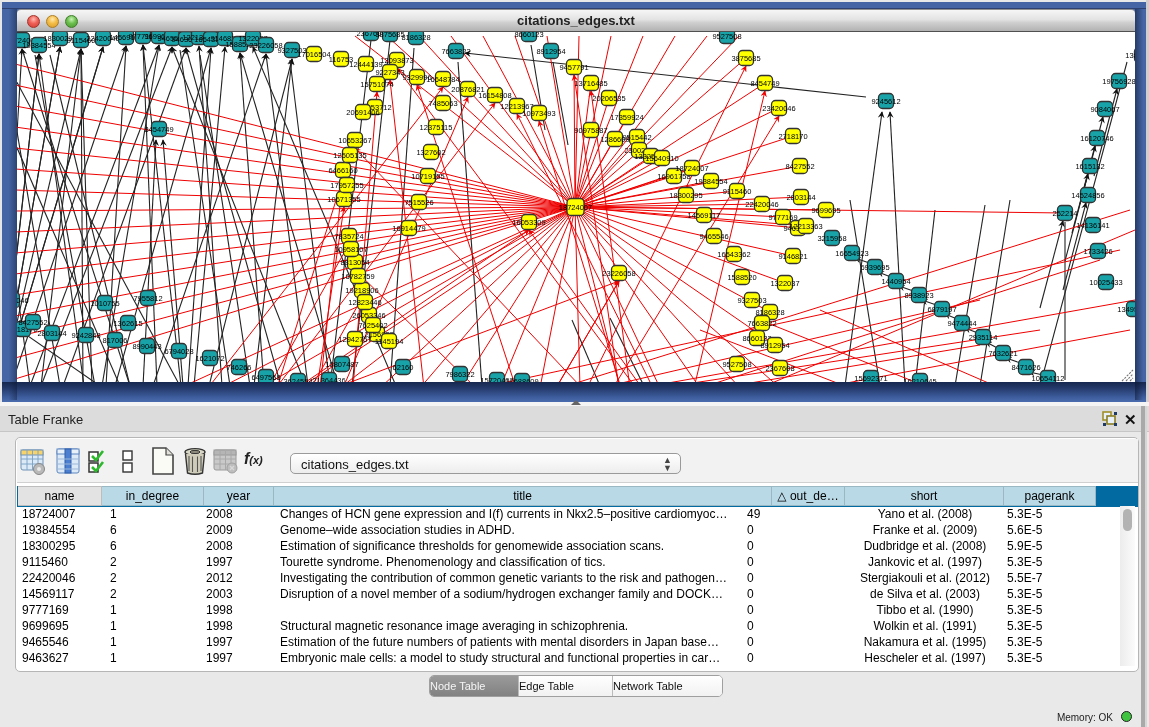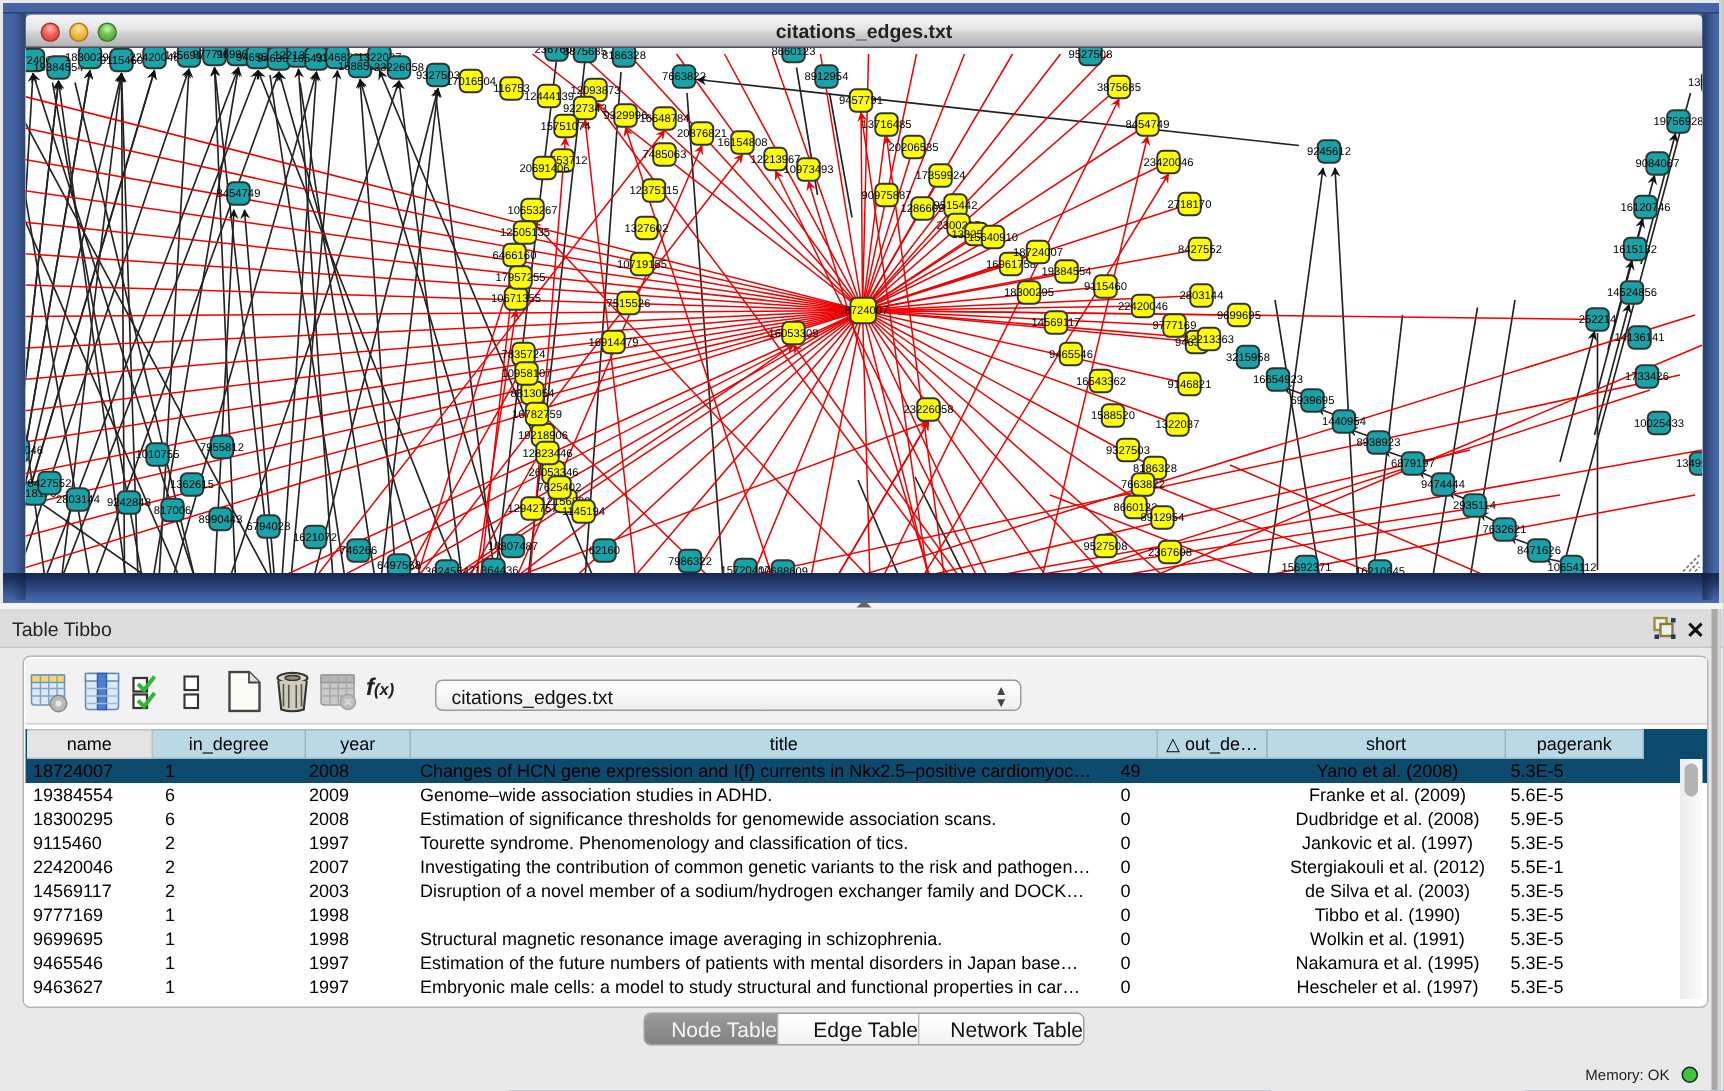--- a/index.html
+++ b/index.html
@@ -37,35 +37,35 @@
 #pclose{position:absolute;left:1124px;top:5px;font-size:15px;font-weight:bold;color:#111}
 #grstrip{position:absolute;left:1141px;top:0px;width:6px;height:321px;background:#a9a9a9;border-right:2px solid #d6d6d6}
 
 #tbox{position:absolute;left:15px;top:31px;width:1124px;height:235px;background:#fff;border:1px solid #b6b6b6;border-radius:5px}
 #toolbar{position:absolute;left:1px;top:1px;width:1121px;height:44px;background:#f2f2f2;border-bottom:1px solid #d0d0d0}
 #combo{position:absolute;left:273px;top:14px;width:391px;height:21px;background:linear-gradient(#ffffff,#ededed);border:1px solid #9a9a9a;border-radius:5px}
 #combo span{position:absolute;left:10px;top:3px;font-size:13px;color:#111}
 #combo .stp{position:absolute;right:8px;top:2px;font-size:9px;color:#444;line-height:8px}
 
 
-#thead{position:absolute;left:1px;top:48px;width:1121px;height:36px;background:#0c4a6e;font-size:12px}
+#thead{position:absolute;left:1px;top:48px;width:1121px;height:21px;background:#0369a1;font-size:12px}
 .th{position:absolute;top:0;height:20px;background:#bad9e7;border:1px solid #9ab7c4;border-left:none;
     text-align:center;line-height:19px;color:#000}
 #tbody{position:absolute;left:1px;top:69px;width:1121px;height:160px;font-size:12px;color:#000}
 .tr{position:relative;height:16px;white-space:nowrap}
 .tr div{position:absolute;top:0;height:16px;line-height:15px;overflow:hidden}
 .c0{left:5px;width:80px}.c1{left:93px;width:95px}.c2{left:189px;width:70px}
 .c3{left:263px;width:490px}.c4{left:730px;width:64px}
 .c5{left:828px;width:160px;text-align:center}.c6{left:990px;width:90px}
 #vscroll{position:absolute;left:1104px;top:68px;width:15px;height:160px;background:linear-gradient(90deg,#ececec,#fbfbfb)}
 #vthumb{position:absolute;left:3px;top:3px;width:9px;height:22px;border-radius:5px;background:#b3b3b3}
 
 
 #tabs{position:absolute;left:429px;top:269px;height:22px;display:flex;border:1px solid #9f9f9f;border-radius:5px;overflow:hidden;background:#fff}
-.tab{height:22px;line-height:21px;font-size:14px;text-align:right;color:#111;background:linear-gradient(#ffffff,#f0f0f0)}
+.tab{height:22px;line-height:21px;font-size:11px;text-align:left;color:#111;background:linear-gradient(#ffffff,#f0f0f0)}
 .tab.sel{background:linear-gradient(#9a9a9a,#7f7f7f);color:#f5f5f5}
 .tab+.tab{border-left:1px solid #bbb}
 
 #mem{position:absolute;right:36px;top:306px;font-size:10px;color:#222}
 #memdot{position:absolute;left:1121px;top:305px;width:11px;height:11px;border-radius:50%;background:#3ec43e;border:1px solid #222}
 </style></head>
 <body>
 <div id="page">
   <div id="desk"></div>
   <div id="deskline"></div>
@@ -878,21 +878,21 @@
             <rect x="550.0" y="166.5" width="17" height="17" rx="4" fill="#ffff00" stroke="#333" stroke-width="1.3"></rect>
             <text x="558.5" y="177.5" font-size="7.5" fill="#000" text-anchor="middle">18724007</text>
           </g>
         </g>
         <path d="M1105 349 L1116 338 M1109 349 L1116 342 M1113 349 L1116 346" stroke="#777" stroke-width="1.1" fill="none" stroke-dasharray="2.2 1.2"></path>
       </svg></div>
   <div id="split"></div>
     <div id="splarr"></div>
   <div id="panel">
     <div id="ptitle">
-        <span>Table Tibbo</span>
+        <span>Table Franke</span>
       </div>
     <svg id="pfloat" style="position:absolute;left:1102px;top:5px" width="16" height="16" viewBox="0 0 16 16">
       <rect x="1" y="1" width="8" height="8" fill="#e8f0fa" stroke="#a09028" stroke-width="1.6"></rect>
       <rect x="5" y="5" width="8" height="8" fill="#e8f0fa" stroke="#8a7d22" stroke-width="1.6"></rect>
       <rect x="12" y="1" width="3" height="3" fill="#1d3a66"></rect>
         <rect x="1" y="12" width="3" height="3" fill="#1d3a66"></rect>
       <rect x="12" y="12" width="3" height="3" fill="#1d3a66"></rect>
     </svg>
     <div id="pclose">✕</div>
     <div id="grstrip"></div>
@@ -988,25 +988,25 @@
             <div class="c1">2</div>
             <div class="c2">1997</div>
             <div class="c3">Tourette syndrome. Phenomenology and classification of tics.</div>
             <div class="c4">0</div>
             <div class="c5">Jankovic et al. (1997)</div>
             <div class="c6">5.3E-5</div>
           </div>
 <div class="tr">
             <div class="c0">22420046</div>
             <div class="c1">2</div>
-            <div class="c2">2007</div>
+            <div class="c2">2012</div>
             <div class="c3">Investigating the contribution of common genetic variants to the risk and pathogen…</div>
             <div class="c4">0</div>
             <div class="c5">Stergiakouli et al. (2012)</div>
-            <div class="c6">5.5E-1</div>
+            <div class="c6">5.5E-7</div>
           </div>
 <div class="tr">
             <div class="c0">14569117</div>
             <div class="c1">2</div>
             <div class="c2">2003</div>
             <div class="c3">Disruption of a novel member of a sodium/hydrogen exchanger family and DOCK…</div>
             <div class="c4">0</div>
             <div class="c5">de Silva et al. (2003)</div>
             <div class="c6">5.3E-5</div>
           </div>

